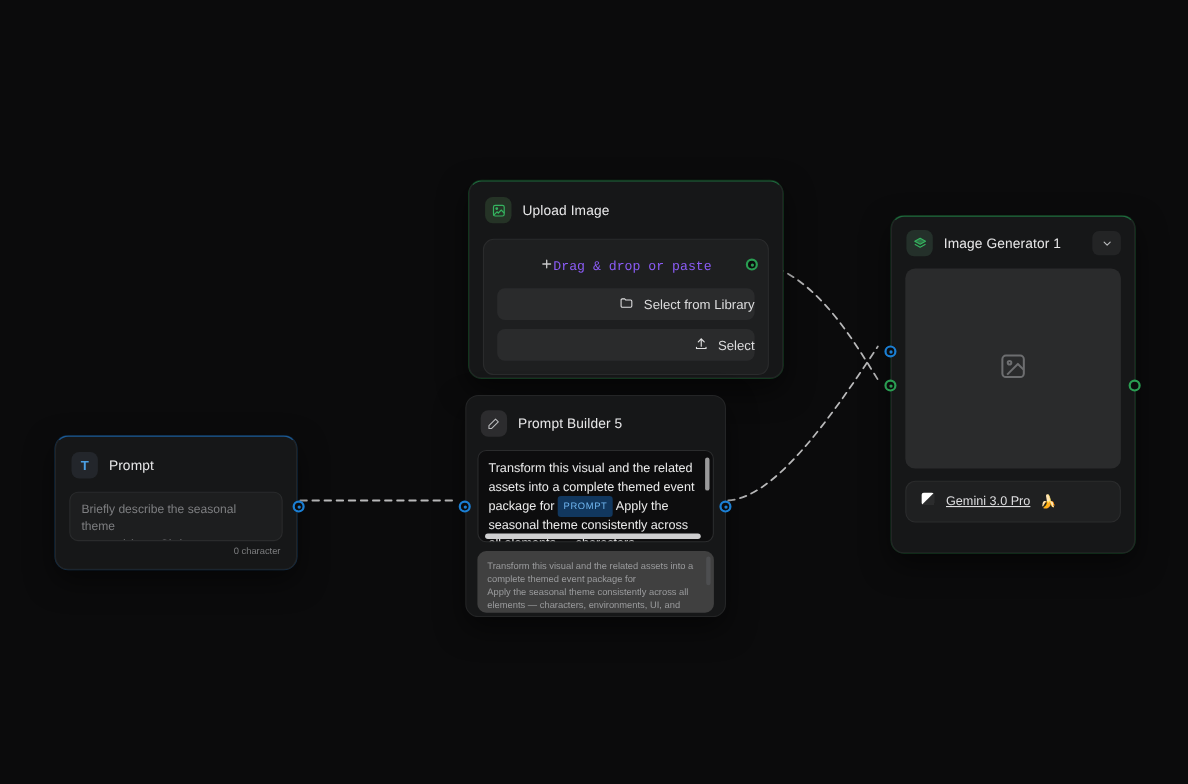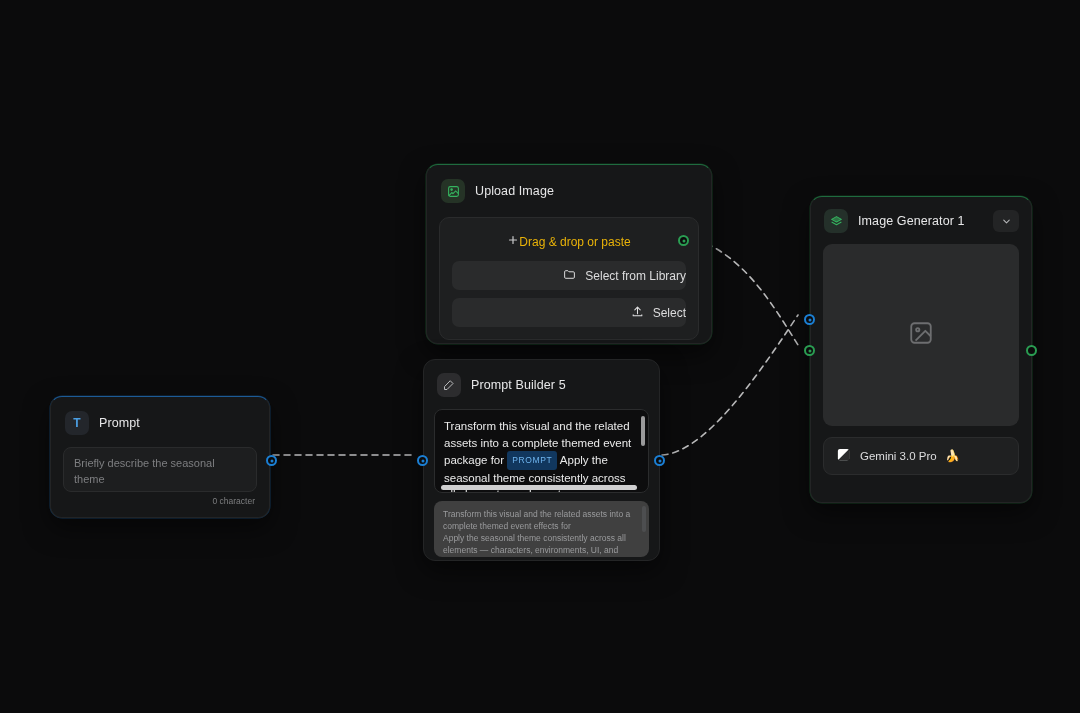--- a/index.html
+++ b/index.html
@@ -34,21 +34,21 @@
     box-shadow: 0 0 0 0.5px #13381f, 0 10px 26px rgba(0,0,0,.55);
     margin-left: 28px;
   }
   #n-upload .node-hdr { padding: 14px 0 0 14px; }
   .upload-body {
     margin: 14px 12px 0 12px; padding: 12px 12px 12px;
     background: #1e1f20; border: 1px solid #2a2b2c; border-radius: 10px;
   }
   .drag-row {
     display: flex; align-items: center; justify-content: center; gap: 0;
-    color: #eab308; font-size: 12px; padding: 4px 0 12px;
+    color: #8b5cf6; font-size: 12px; padding: 4px 0 12px; font-family: Liberation Mono, monospace;
   }
   .btn-row {
     display: flex; align-items: center; justify-content: flex-end; gap: 9px;
     background: #2a2b2c; border-radius: 7px; height: 29px;
     color: #dcdcdd; font-size: 12px; margin-bottom: 8px; cursor: pointer;
   }
   .btn-row:last-child { margin-bottom: 0; }
 
   
   #n-builder {
@@ -115,21 +115,21 @@
     margin: 11px 12px 0 12px; height: 182px;
     background: #2a2b2c; border-radius: 9px;
     display: flex; align-items: center; justify-content: center;
   }
   .model-bar {
     margin: 11px 12px 0 12px; height: 38px; background: #1f2021;
     border: 1px solid #2b2c2d; border-radius: 9px;
     display: flex; align-items: center; gap: 9px; padding: 0 12px;
     cursor: pointer;
   }
-  .model-label { font-size: 11.5px; color: #dddddf; }
+  .model-label { font-size: 11.5px; color: #dddddf; text-decoration: underline; }
   .model-emoji { font-size: 12px; }
 
   
   .port {
     position: absolute; width: 11px; height: 11px; border-radius: 50%;
     border: 2.5px solid #2a9d52; background: #0b0b0c; cursor: pointer; z-index: 5;
   }
   .port.blue { border-color: #1b7fd4; }
   .port::after {
     content: ""; position: absolute; left: 50%; top: 50%;
@@ -214,21 +214,21 @@
         <span>Apply the seasonal theme consistently</span>
         <span>across all elements — characters,</span>
       </div>
       <div class="vbar" style="top:6px;height:30px;"></div>
       <div class="hbar" style="width:196px;"></div>
     </div>
 
     <div class="preview">
       <div class="preview-text">
         <div>Transform this visual and the related assets into a</div>
-        <div>complete themed event effects for</div>
+        <div>complete themed event package for</div>
         <div>Apply the seasonal theme consistently across all</div>
         <div>elements — characters, environments, UI, and effects.</div>
       </div>
       <div class="vbar" style="top:5px;height:26px;background:#4d4e50;"></div>
     </div>
   </div>
 
   <div class="node" id="n-prompt">
     <div class="node-hdr">
       <span class="node-ico" style="background:#23262b;color:#4b9fe3;font-size:12px;font-weight:bold;">

